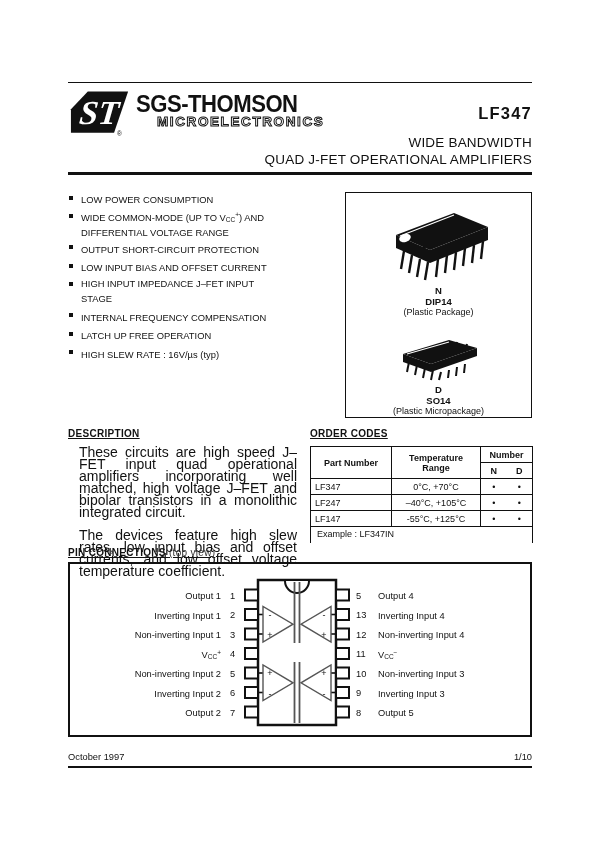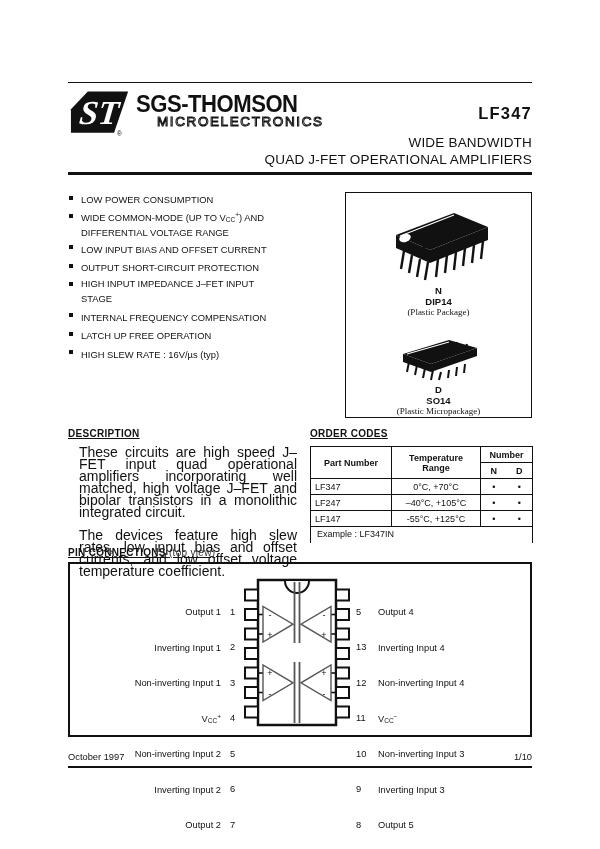--- a/index.html
+++ b/index.html
@@ -5,38 +5,38 @@
   html,body{margin:0;padding:0;background:#e8e8e8;}
   .page{
     position:relative;width:600px;height:849px;background:#ffffff;
     font-family:"Liberation Sans", sans-serif;color:#111;overflow:hidden;
   }
   .abs{position:absolute;}
   .rule{background:#111;}
 
   
   .brand-name{font-size:23px;font-weight:bold;letter-spacing:-0.5px;transform:scaleX(.96);transform-origin:left;white-space:nowrap;}
-  .brand-sub{font-size:13.5px;font-weight:normal;letter-spacing:1.6px;color:#fff;-webkit-text-stroke:1px #111;white-space:nowrap;padding-left:21px;}
+  .brand-sub{font-size:13.5px;font-weight:bold;letter-spacing:1.6px;color:#fff;-webkit-text-stroke:1px #111;white-space:nowrap;padding-left:21px;}
   .title-block{right:68px;text-align:right;}
   .part-line{font-size:16.5px;font-weight:bold;letter-spacing:1.2px;line-height:19px;}
   .subtitle-line{font-size:13.5px;letter-spacing:.2px;line-height:17px;}
 
   
   .features{left:68px;top:191px;width:232px;}
   .feat{display:flex;margin:0 0 0.5px 0;}
   .sq{width:4px;height:4px;background:#111;margin:4.5px 8px 0 1px;flex:0 0 auto;}
   .ftext{font-size:9.4px;line-height:12.9px;white-space:pre-line;}
   .ftext sub{font-size:6.5px;vertical-align:-1px;letter-spacing:0;}
   .ftext sup{font-size:6.5px;vertical-align:4px;}
 
   
   .pkg-box{left:345px;top:192px;width:187px;height:226px;border:1.5px solid #111;box-sizing:border-box;
            display:flex;flex-direction:column;align-items:center;}
   .pkg-label{font-size:9.5px;font-weight:bold;line-height:11px;text-align:center;}
-  .pkg-desc{font-size:9px;line-height:11px;text-align:center;font-family:Liberation Serif, serif;}
+  .pkg-desc{font-size:9px;line-height:11px;text-align:center;}
 
   
   .sec-title{font-size:10px;font-weight:bold;letter-spacing:.3px;text-decoration:underline;}
   .sec-title .light{font-weight:normal;color:#333;}
   .desc{left:68px;top:428px;width:240px;}
   .desc p{margin:11px;font-size:14px;line-height:12px;text-align:justify;}
   .desc p + p{margin-top:2px;}
 
   
   .codes{left:310px;top:428px;width:223px;}
@@ -47,21 +47,21 @@
   td.c{text-align:center;}
   td.dot{text-align:center;font-size:10px;}
   .nd-n{border-right:none !important;}
   .nd-d{border-left:none !important;}
   .example{border-left:1.5px solid #111;border-right:1.5px solid #111;font-size:9px;height:14px;
            padding:2px 0 0 6px;box-sizing:content-box;}
 
   
   .pin-box{left:68px;top:562px;width:464px;height:175px;border:2px solid #111;box-sizing:border-box;}
   .pin-col{position:absolute;top:22px;}
-  .pin-row{display:flex;align-items:center;height:19.5px;font-size:9.3px;white-space:nowrap;margin-top:16px;}
+  .pin-row{display:flex;align-items:center;height:19.5px;font-size:9.3px;white-space:nowrap;}
   .pin-col.left{left:0;width:176px;}
   .pin-col.left .pin-row{justify-content:flex-end;padding-right:6px;}
   .pin-col.left .pin-num{margin-left:9px;width:10px;text-align:left;}
   .pin-col.right{left:286px;width:178px;}
   .pin-col.right .pin-num{width:15px;margin-right:7px;text-align:left;}
   .pin-label sub{font-size:6.5px;vertical-align:-1px;}
   .pin-label sup{font-size:6.5px;vertical-align:3px;}
 
   
   .footer-text{font-size:9.3px;}
@@ -94,25 +94,25 @@
         <span class="sq"></span>
         <span class="ftext"><span>LOW POWER CONSUMPTION</span><sub></sub><sup></sup><span></span></span>
       </div>
     <div class="feat">
         <span class="sq"></span>
         <span class="ftext"><span>WIDE COMMON-MODE (UP TO V</span><sub>CC</sub><sup>+</sup><span>) AND
 DIFFERENTIAL VOLTAGE RANGE</span></span>
       </div>
     <div class="feat">
         <span class="sq"></span>
+        <span class="ftext"><span>OUTPUT SHORT-CIRCUIT PROTECTION</span><sub></sub><sup></sup><span></span></span>
+      </div>
+    <div class="feat">
+        <span class="sq"></span>
         <span class="ftext"><span>LOW INPUT BIAS AND OFFSET CURRENT</span><sub></sub><sup></sup><span></span></span>
-      </div>
-    <div class="feat">
-        <span class="sq"></span>
-        <span class="ftext"><span>OUTPUT SHORT-CIRCUIT PROTECTION</span><sub></sub><sup></sup><span></span></span>
       </div>
     <div class="feat">
         <span class="sq"></span>
         <span class="ftext"><span>HIGH INPUT IMPEDANCE J–FET INPUT
 STAGE</span><sub></sub><sup></sup><span></span></span>
       </div>
     <div class="feat">
         <span class="sq"></span>
         <span class="ftext"><span>INTERNAL FREQUENCY COMPENSATION</span><sub></sub><sup></sup><span></span></span>
       </div>

